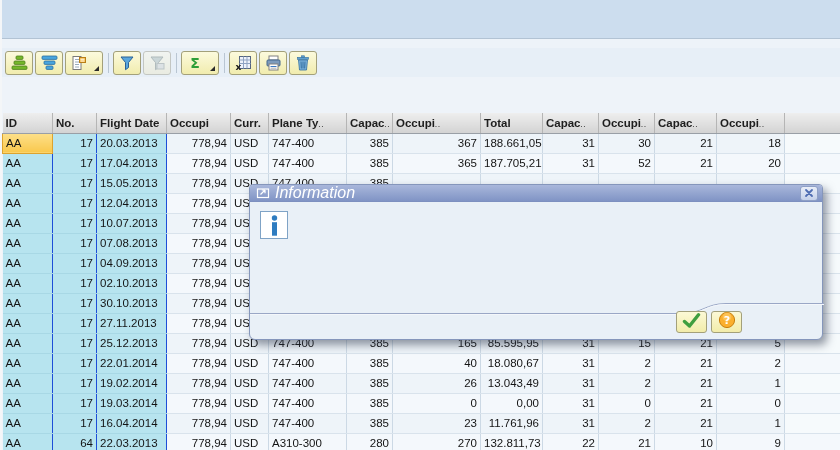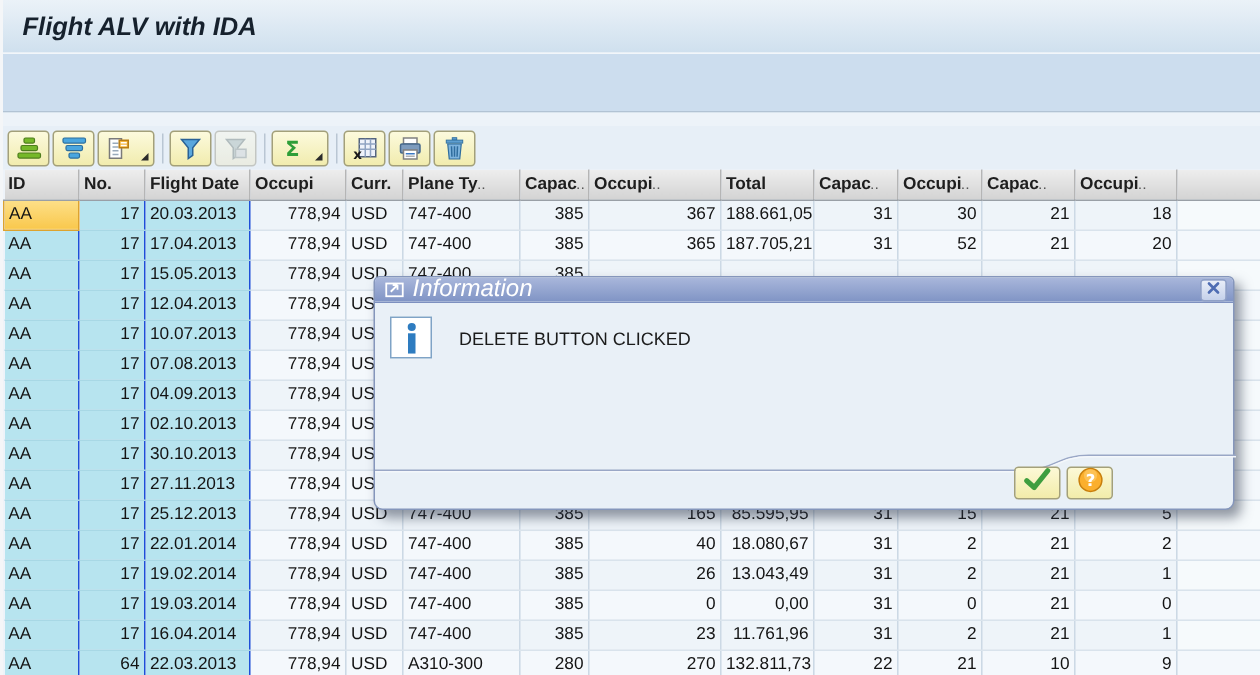--- a/index.html
+++ b/index.html
@@ -60,23 +60,20 @@
   .dlg-buttons { position:absolute; right:80px; bottom:6px; display:flex; gap:4px; }
   .dlg-btn { width:31px; height:22px; background:linear-gradient(#fcf9d6,#f2ecaa);
     border:1px solid #a3a07a; border-radius:3px; display:flex; align-items:center;
     justify-content:center; cursor:pointer; }
 </style>
 </head>
 <body>
 
 <div id="screen">
 
-  <div class="titlebar">
-    <div class="title">Flight ALV with IDA</div>
-  </div>
   <div class="band"></div>
   <div class="strip"></div>
 
   <div class="toolbar">
       <div class="tb-btn">
         <span style="display: flex;">
           <svg width="17" height="16" viewBox="0 0 17 16">
             <rect x="5" y="1" width="7" height="3.4" rx="1" fill="#76b82a" stroke="#4e7d1e" stroke-width="0.8"></rect>
             <rect x="3" y="6" width="11" height="3.4" rx="1" fill="#76b82a" stroke="#4e7d1e" stroke-width="0.8"></rect>
             <rect x="1" y="11" width="15" height="3.4" rx="1" fill="#76b82a" stroke="#4e7d1e" stroke-width="0.8"></rect>
@@ -482,21 +479,20 @@
             </svg></span>
       </span>
     </div>
     <div class="dlg-content">
       <div class="info-box">
           <svg width="15" height="23" viewBox="0 0 15 23">
             <circle cx="7.5" cy="4" r="2.7" fill="#2e7cc0"></circle>
             <rect x="5" y="8.2" width="5" height="13.5" fill="#2e7cc0"></rect>
           </svg>
         </div>
-      <div class="dlg-msg">DELETE BUTTON CLICKED</div>
     </div>
     <svg class="dlg-curve" width="574" height="22" viewBox="0 0 574 22">
       <path d="M0 16.5 H432 C452 16.5 456 6.5 476 6.5 H574" fill="none" stroke="#9aa7c6" stroke-width="1"></path>
       <path d="M0 17.5 H432 C452 17.5 456 7.5 476 7.5 H574" fill="none" stroke="#f4f7fb" stroke-width="1"></path>
     </svg>
     <div class="dlg-buttons">
       <div class="dlg-btn">
         <span><svg width="19" height="15" viewBox="0 0 19 15">
               <path d="M2.5 8.5 L7.5 13 L16.5 1.8" stroke="#3f9e3f" stroke-width="3.4" fill="none" stroke-linecap="round" stroke-linejoin="round"></path>
             </svg></span>

